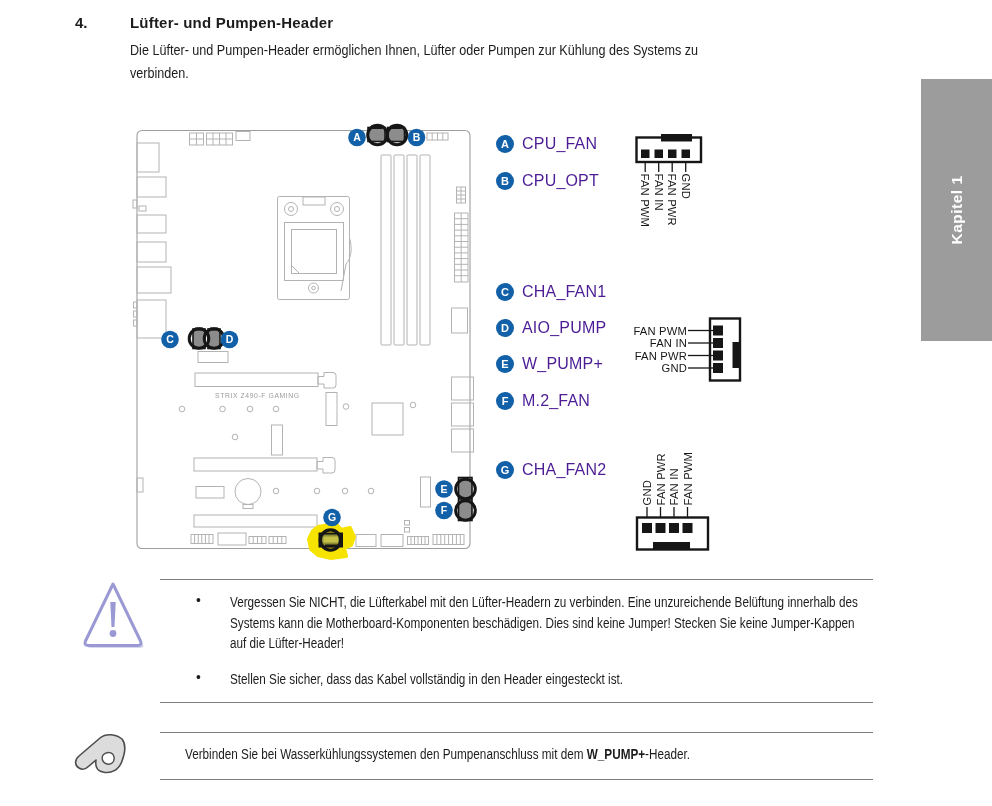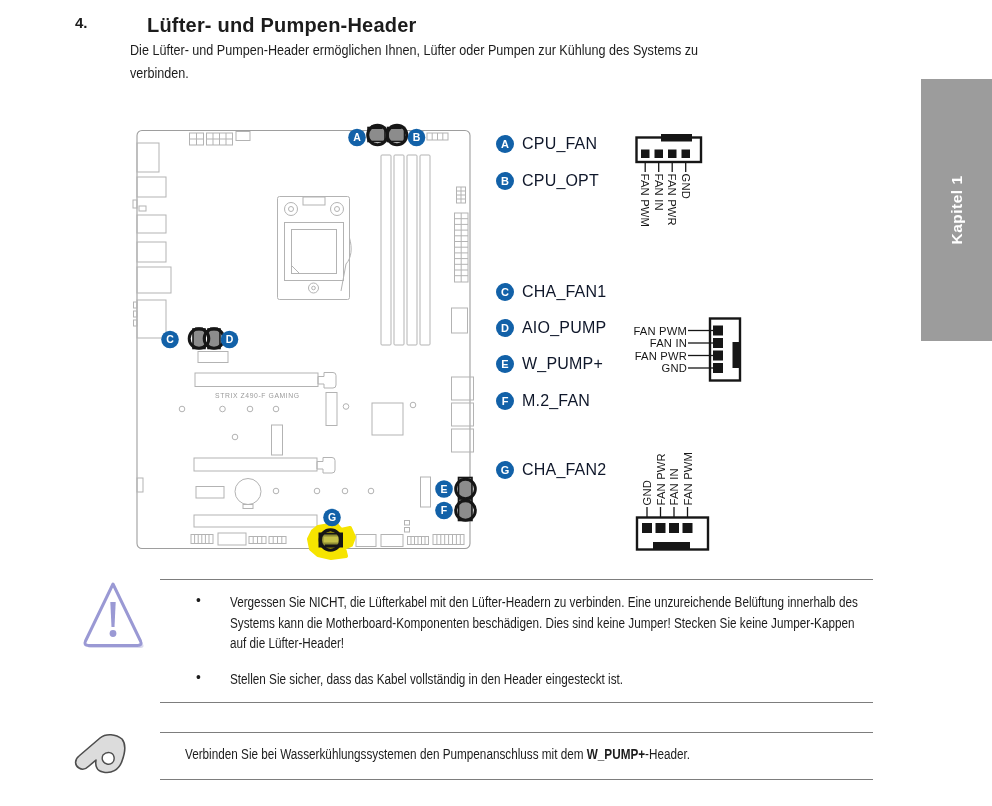--- a/index.html
+++ b/index.html
@@ -1,34 +1,34 @@
 <!DOCTYPE html>
 <html><head>
 <meta charset="utf-8">
 <style>
   html,body{margin:0;padding:0;background:#fff;}
   #page{position:relative;width:992px;height:806px;background:#fff;overflow:hidden;
         font-family:"Liberation Sans",sans-serif;color:#1c1c1c;}
   .abs{position:absolute;}
   
   .h-num{left:75px;top:14px;font-size:15px;font-weight:bold;}
-  .h-title{left:130px;top:14px;font-size:20px;font-weight:bold;letter-spacing:.2px;margin-left:17px;}
+  .h-title{left:130px;top:14px;font-size:15px;font-weight:bold;letter-spacing:.2px;}
   .intro{left:130px;top:38px;width:740px;font-size:15px;line-height:23px;
          transform:scaleX(.84);transform-origin:left top;}
   
   .tab{left:921px;top:79px;width:71px;height:262px;background:#9c9c9c;
        display:flex;align-items:center;justify-content:center;}
   .tab span{transform:rotate(-90deg);white-space:nowrap;color:#fff;font-weight:bold;
             font-size:15.5px;letter-spacing:.5px;}
   
   .lg{position:absolute;left:496px;height:18px;display:flex;align-items:center;}
   .lgc{width:18px;height:18px;border-radius:50%;background:#1261a8;color:#fff;
        font-size:11px;font-weight:bold;display:flex;align-items:center;justify-content:center;
        flex:0 0 18px;}
-  .lgl{margin-left:8px;font-size:16px;letter-spacing:.2px;color:#0f172a;}
+  .lgl{margin-left:8px;font-size:16px;letter-spacing:.2px;color:#4c1d95;}
   
   .rule{left:160px;width:713px;height:0;border-top:1.6px solid #7d7d7d;}
   
   .wb{position:absolute;left:196px;display:flex;}
   .wb .dot{width:34px;font-size:13.8px;flex:0 0 34px;}
   .wb .wtxt{width:745px;font-size:13.8px;line-height:20.5px;
             transform:scaleX(.85);transform-origin:left top;}
   .note{left:185px;top:745px;width:840px;font-size:13.8px;line-height:20px;
         transform:scaleX(.85);transform-origin:left top;white-space:nowrap;}
   .note b{font-weight:bold;}

